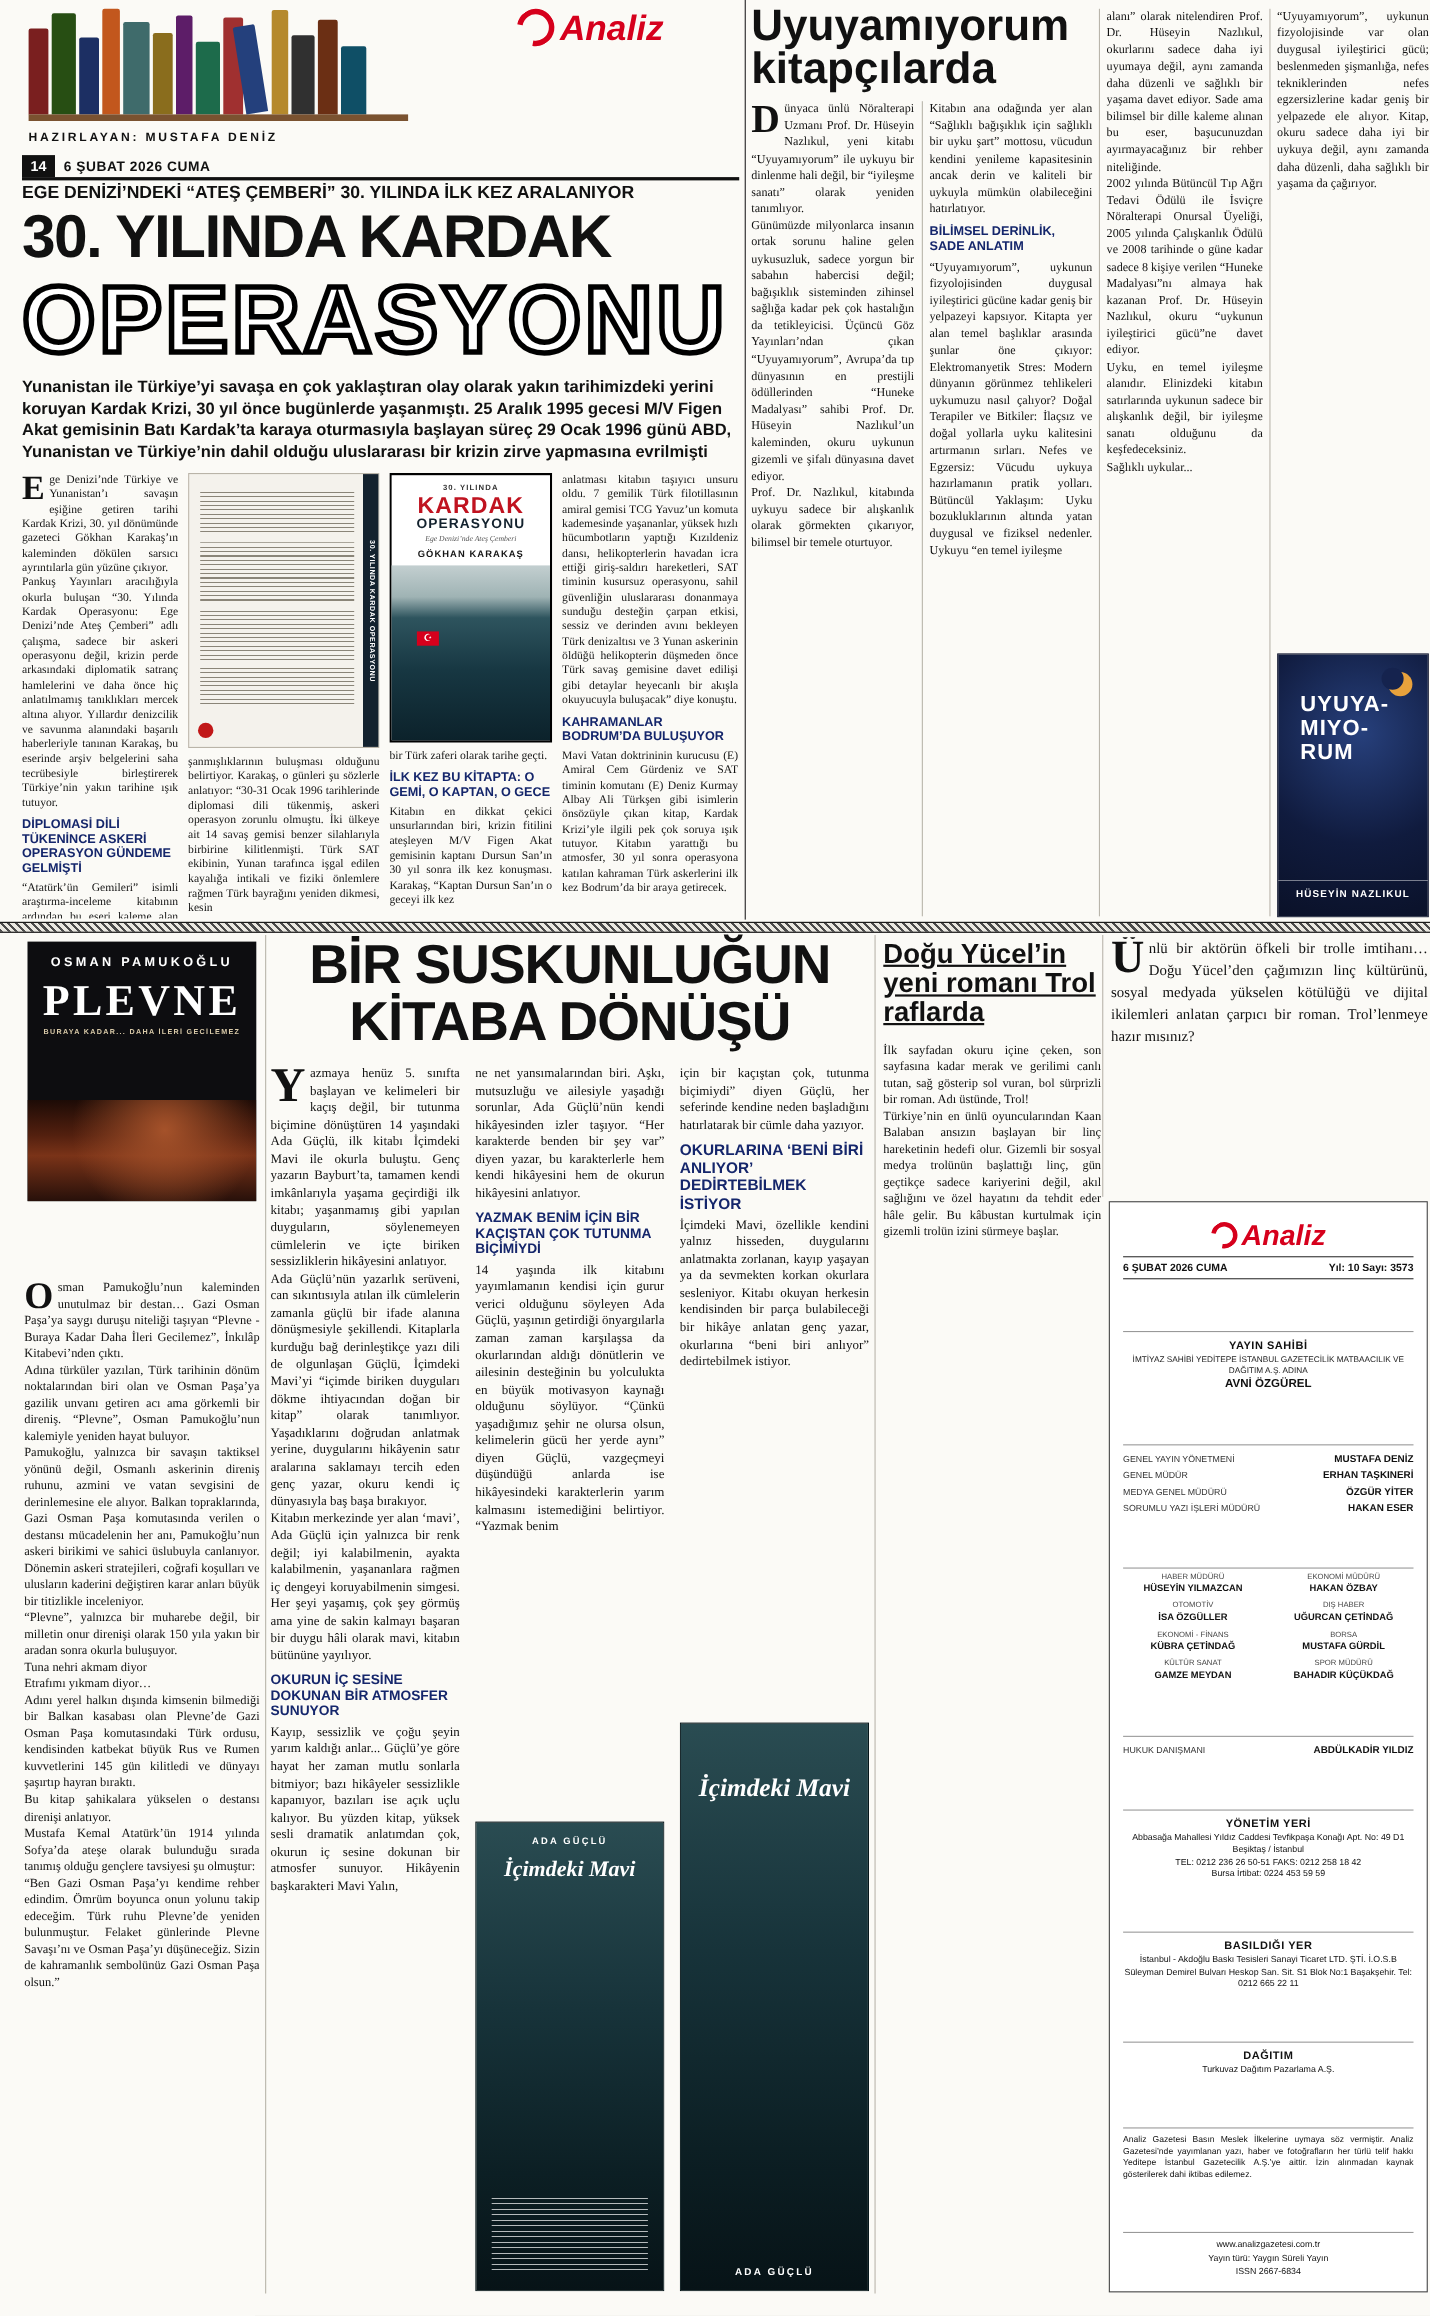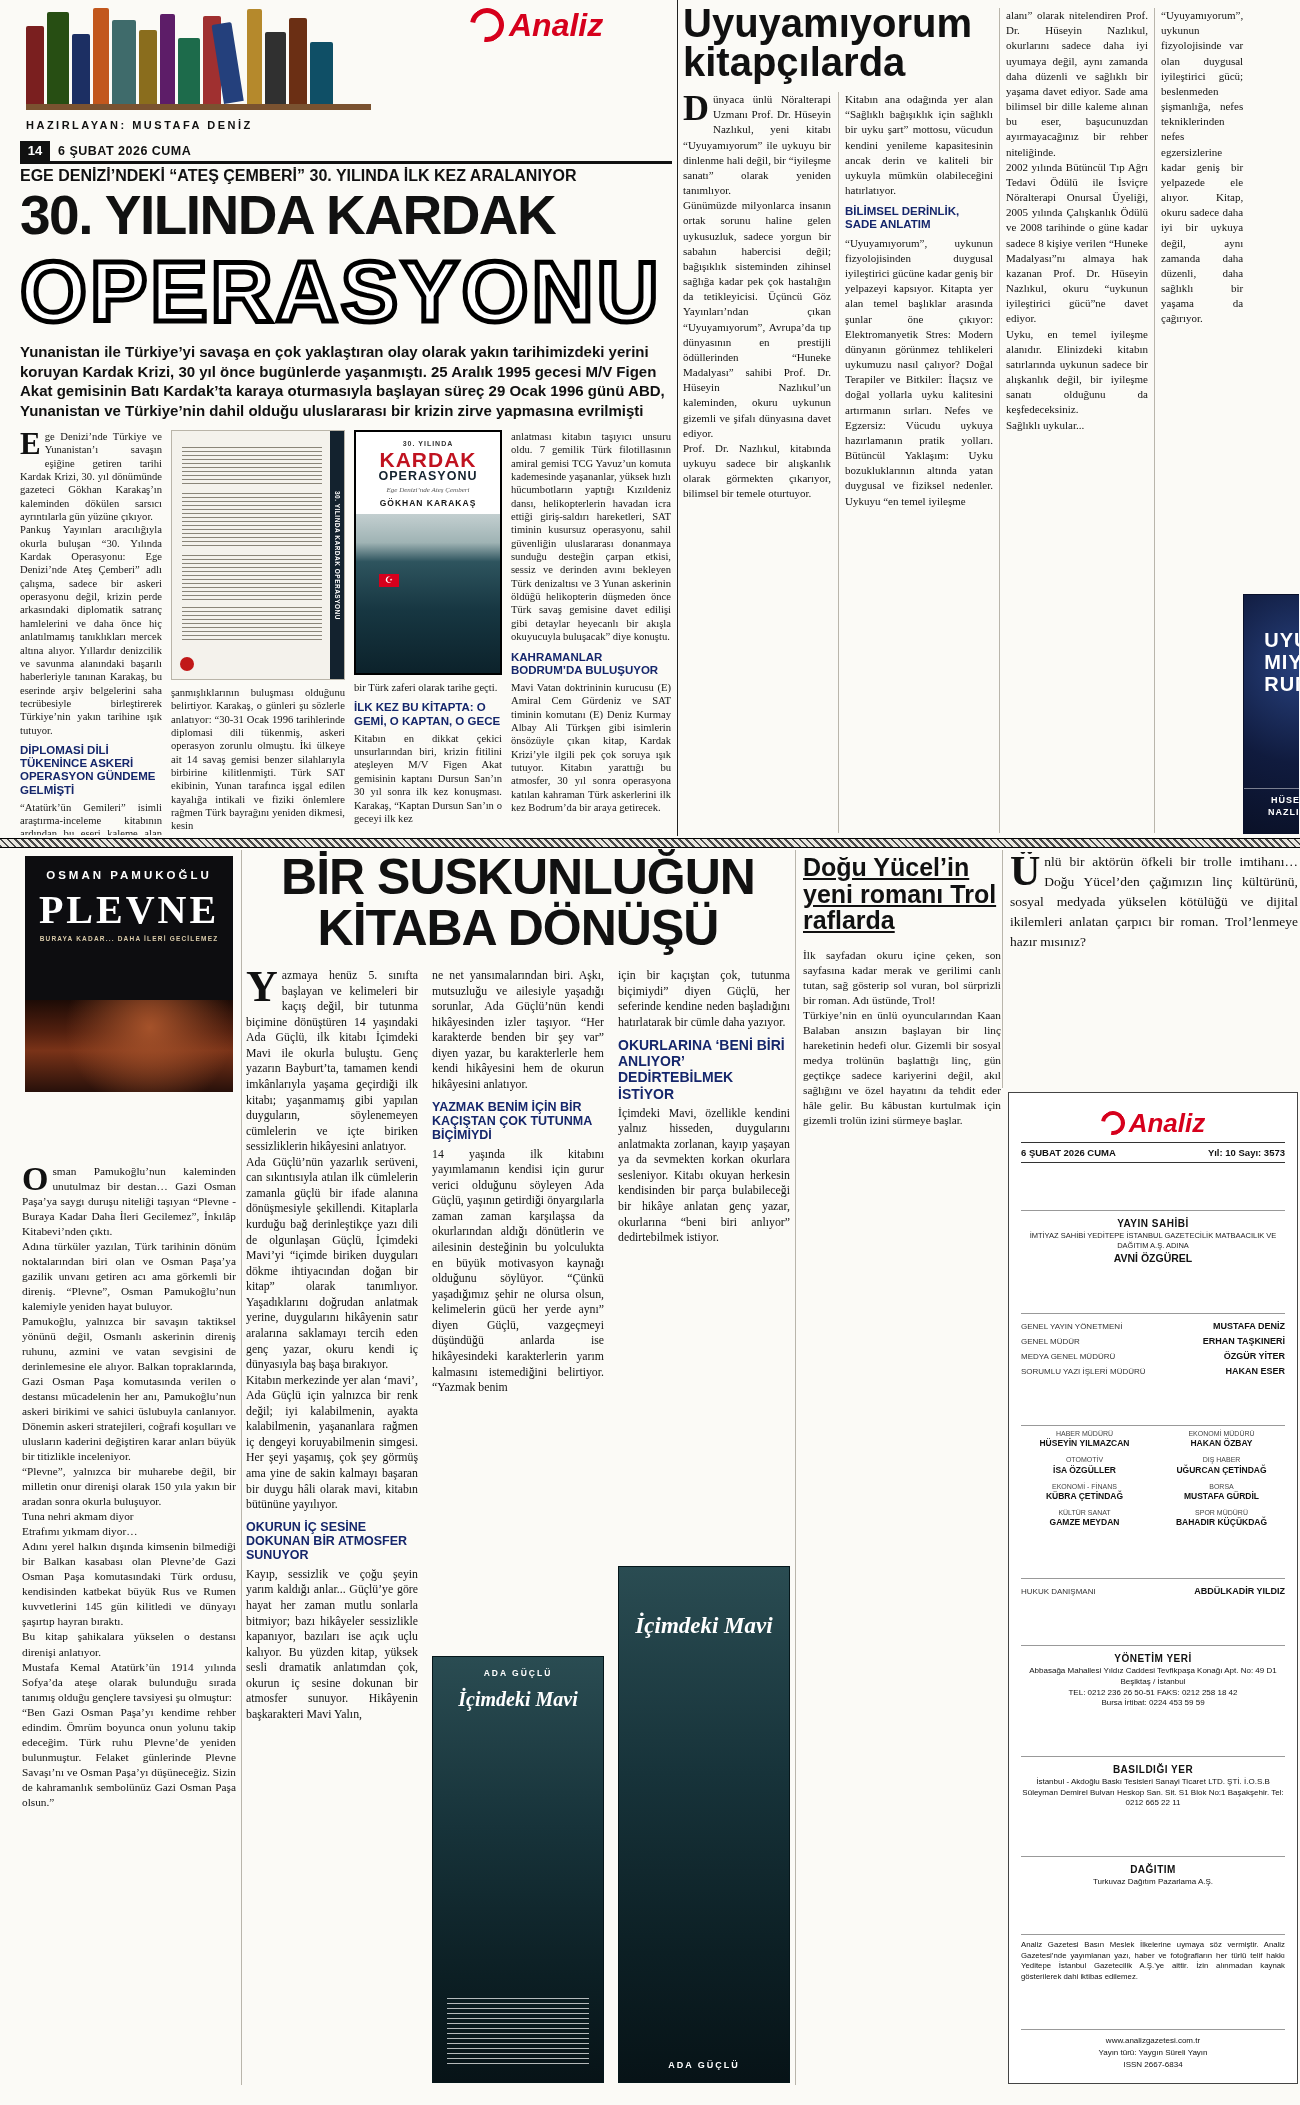--- a/index.html
+++ b/index.html
@@ -201,21 +201,21 @@
     <span class="pre">“Uyuyamıyorum”, uykunun fizyolojisinden duygusal iyileştirici gücüne kadar geniş bir yelpazeyi kapsıyor. Kitapta yer alan temel başlıklar arasında şunlar öne çıkıyor: Elektromanyetik Stres: Modern dünyanın görünmez tehlikeleri uykumuzu nasıl çalıyor? Doğal Terapiler ve Bitkiler: İlaçsız ve doğal yollarla uyku kalitesini artırmanın sırları. Nefes ve Egzersiz: Vücudu uykuya hazırlamanın pratik yolları. Bütüncül Yaklaşım: Uyku bozukluklarının altında yatan duygusal ve fiziksel nedenler. Uykuyu “en temel iyileşme</span>
   </div>
   <div class="vrule" style="left:999px;top:8px;height:825px;"></div>
   <div class="abs ucol" style="left:1006px;top:8px;width:142px;height:826px;">
     <span class="pre">alanı” olarak nitelendiren Prof. Dr. Hüseyin Nazlıkul, okurlarını sadece daha iyi uyumaya değil, aynı zamanda daha düzenli ve sağlıklı bir yaşama davet ediyor. Sade ama bilimsel bir dille kaleme alınan bu eser, başucunuzdan ayırmayacağınız bir rehber niteliğinde.
 2002 yılında Bütüncül Tıp Ağrı Tedavi Ödülü ile İsviçre Nöralterapi Onursal Üyeliği, 2005 yılında Çalışkanlık Ödülü ve 2008 tarihinde o güne kadar sadece 8 kişiye verilen “Huneke Madalyası”nı almaya hak kazanan Prof. Dr. Hüseyin Nazlıkul, okuru “uykunun iyileştirici gücü”ne davet ediyor.
 Uyku, en temel iyileşme alanıdır. Elinizdeki kitabın satırlarında uykunun sadece bir alışkanlık değil, bir iyileşme sanatı olduğunu da keşfedeceksiniz.
 Sağlıklı uykular...</span>
   </div>
   <div class="vrule" style="left:1154px;top:8px;height:825px;"></div>
-  <div class="abs ucol" style="left:1161px;top:8px;width:138px;height:826px;display:flex;flex-direction:row;">
+  <div class="abs ucol" style="left:1161px;top:8px;width:138px;height:826px;display:flex;flex-direction:column;">
     <span class="pre">“Uyuyamıyorum”, uykunun fizyolojisinde var olan duygusal iyileştirici gücü; beslenmeden şişmanlığa, nefes tekniklerinden nefes egzersizlerine kadar geniş bir yelpazede ele alıyor. Kitap, okuru sadece daha iyi bir uykuya değil, aynı zamanda daha düzenli, daha sağlıklı bir yaşama da çağırıyor.</span>
     <div class="uyku-cover">
       <div class="moon"></div>
       <div class="uc-t">UYUYA-</div>
       <div class="uc-t">MIYO-</div>
       <div class="uc-t">RUM</div>
       <div class="uc-a">HÜSEYİN NAZLIKUL</div>
     </div>
   </div>
 

